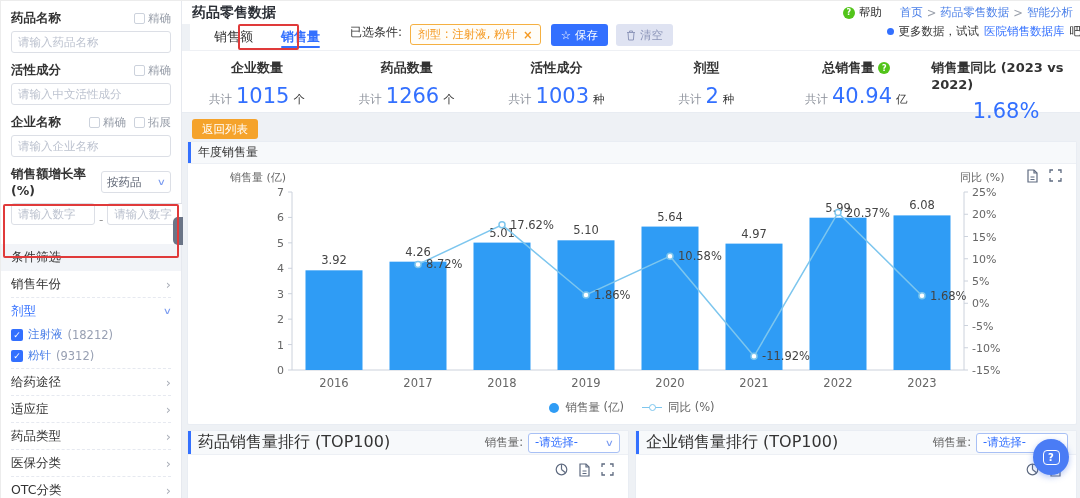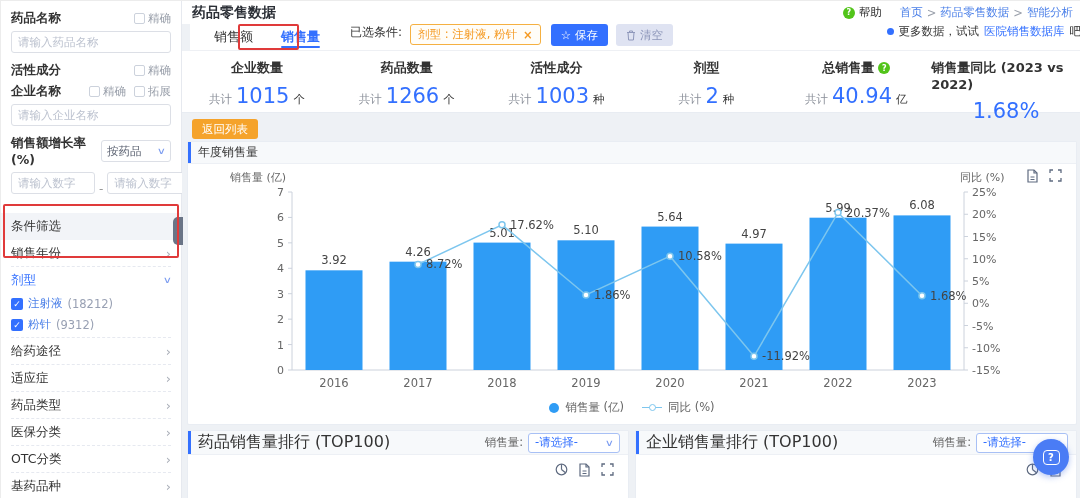--- a/index.html
+++ b/index.html
@@ -146,20 +146,21 @@
 
     <div class="f-label-row">
       <span class="f-label">活性成分</span>
       <span class="checks">
           <span class="chk">
             <span class="chk-box"></span>
             <span>精确</span>
           </span>
         </span>
     </div>
+    <input class="s-input" placeholder="请输入中文活性成分" style="">
 
     <div class="f-label-row">
       <span class="f-label">企业名称</span>
       <span class="checks">
         <span class="chk">
             <span class="chk-box"></span>
             <span>精确</span>
           </span>
         <span class="chk">
             <span class="chk-box"></span>

